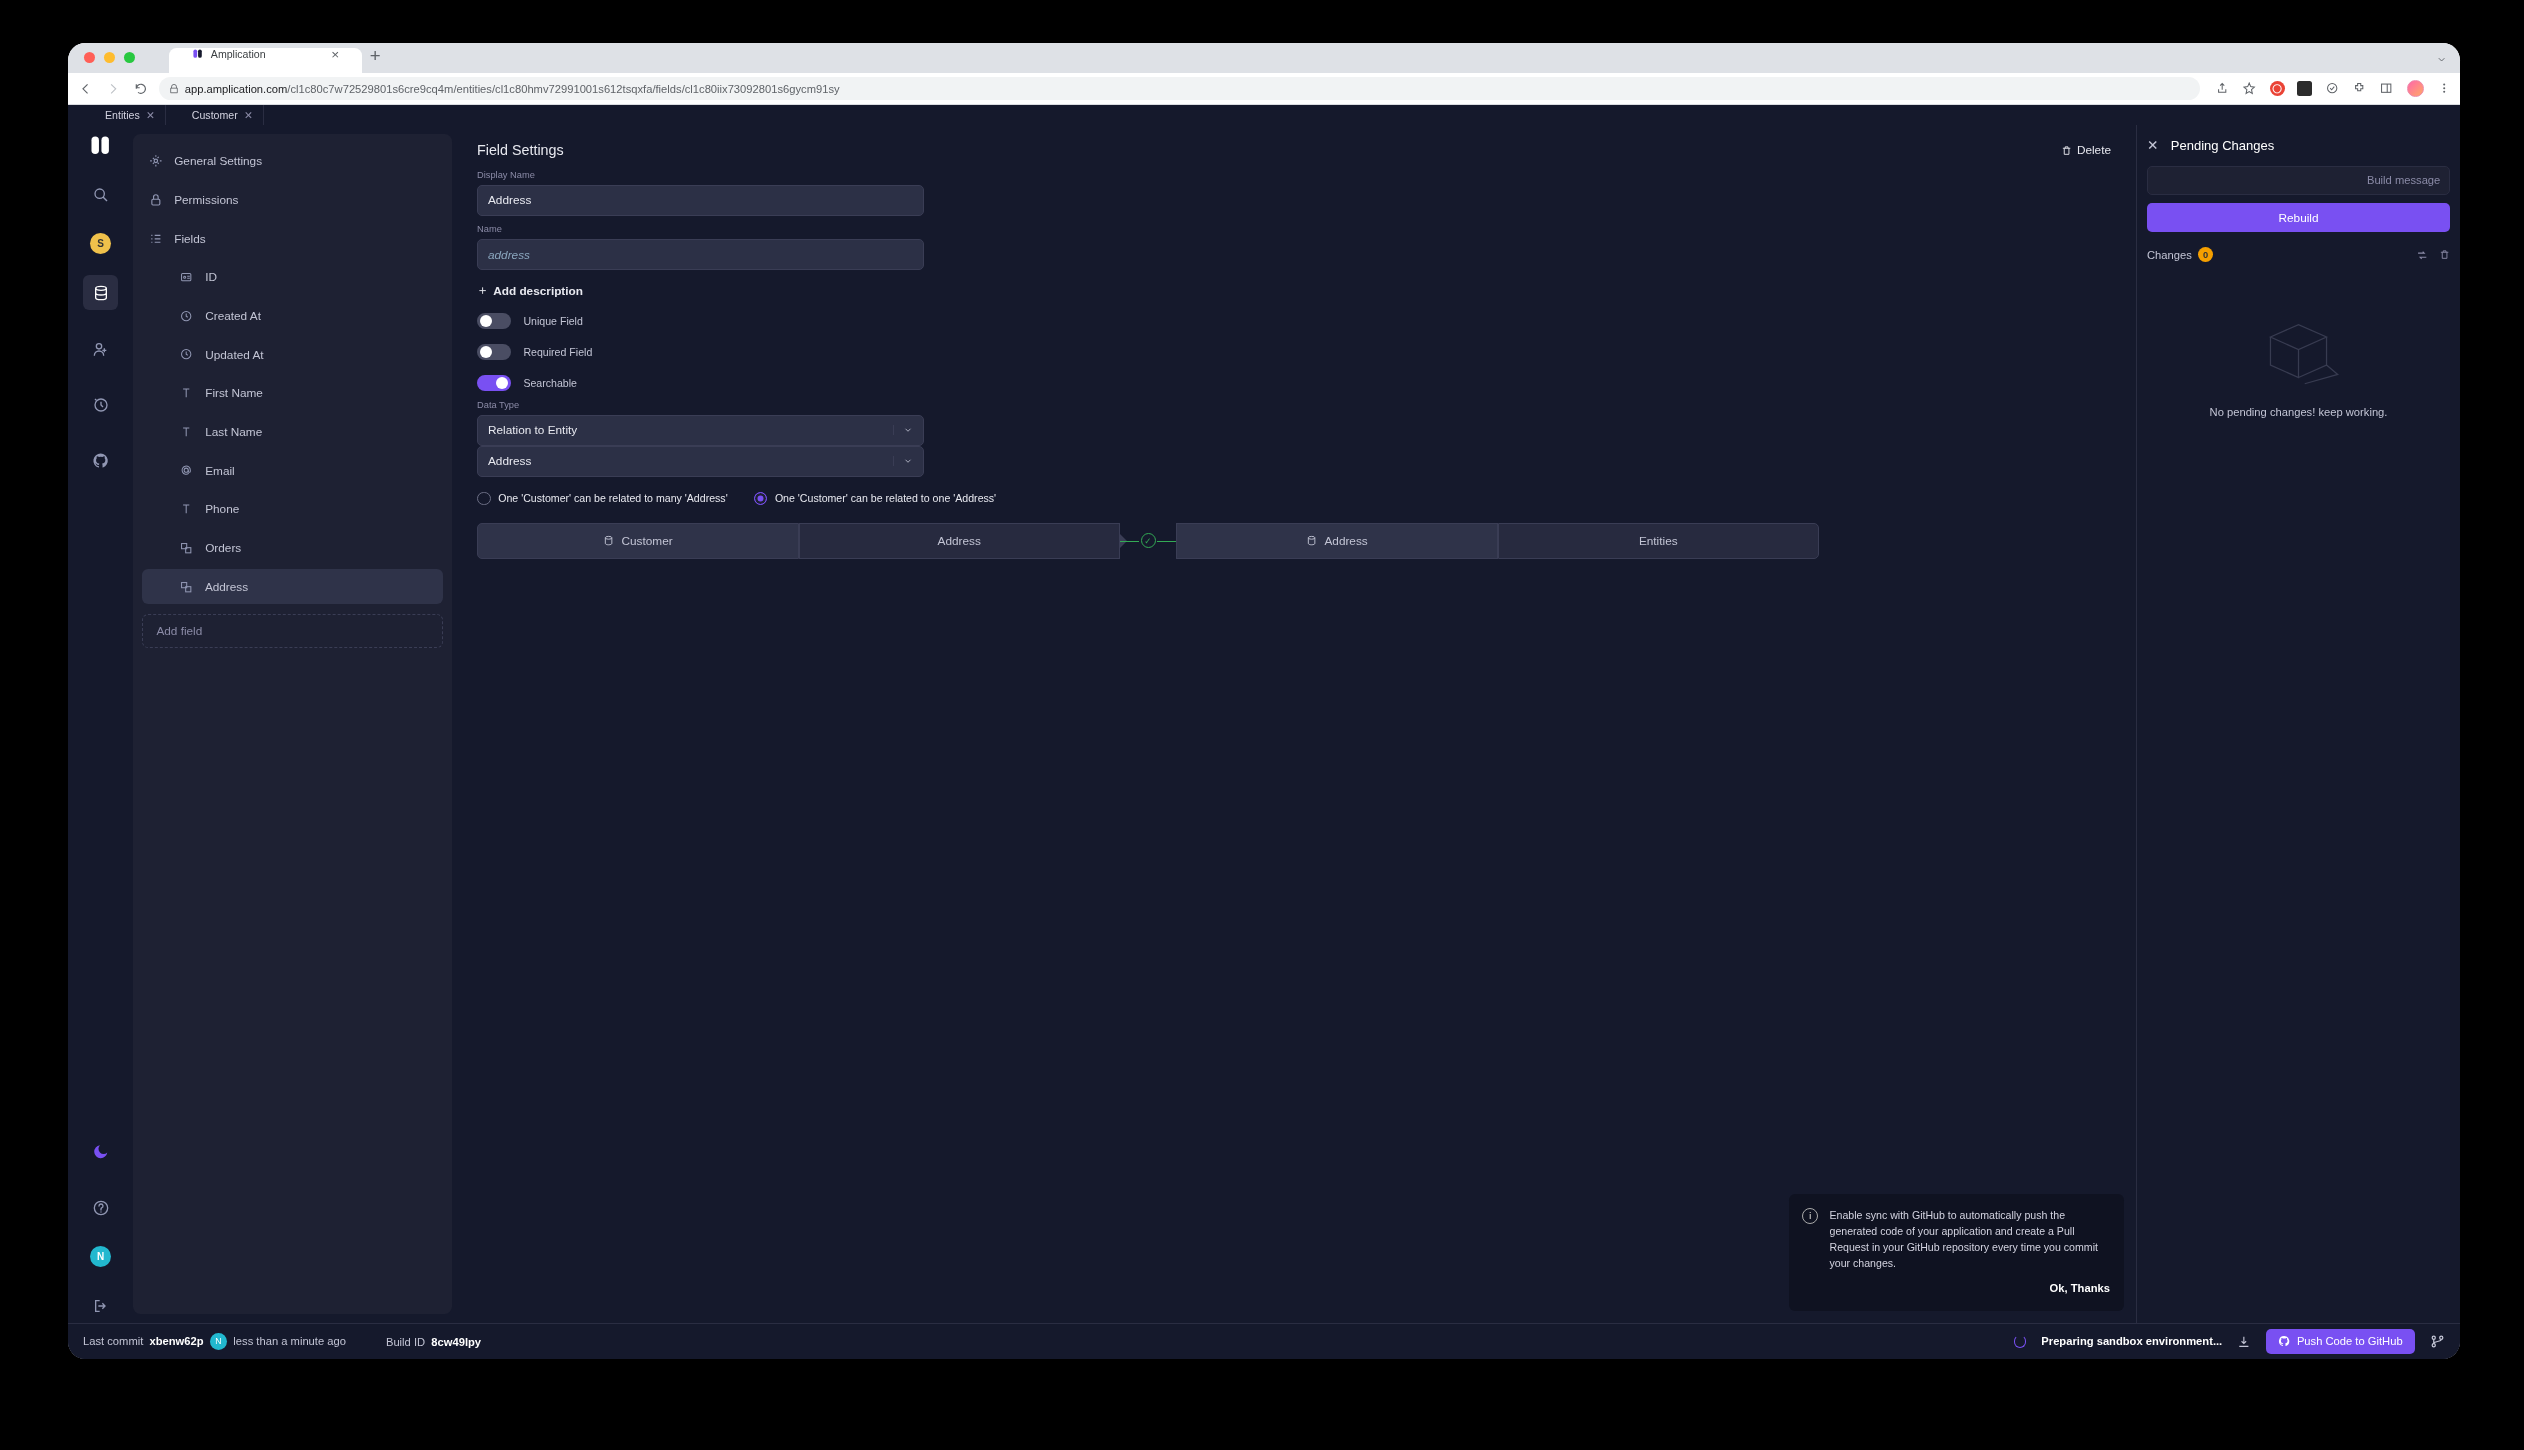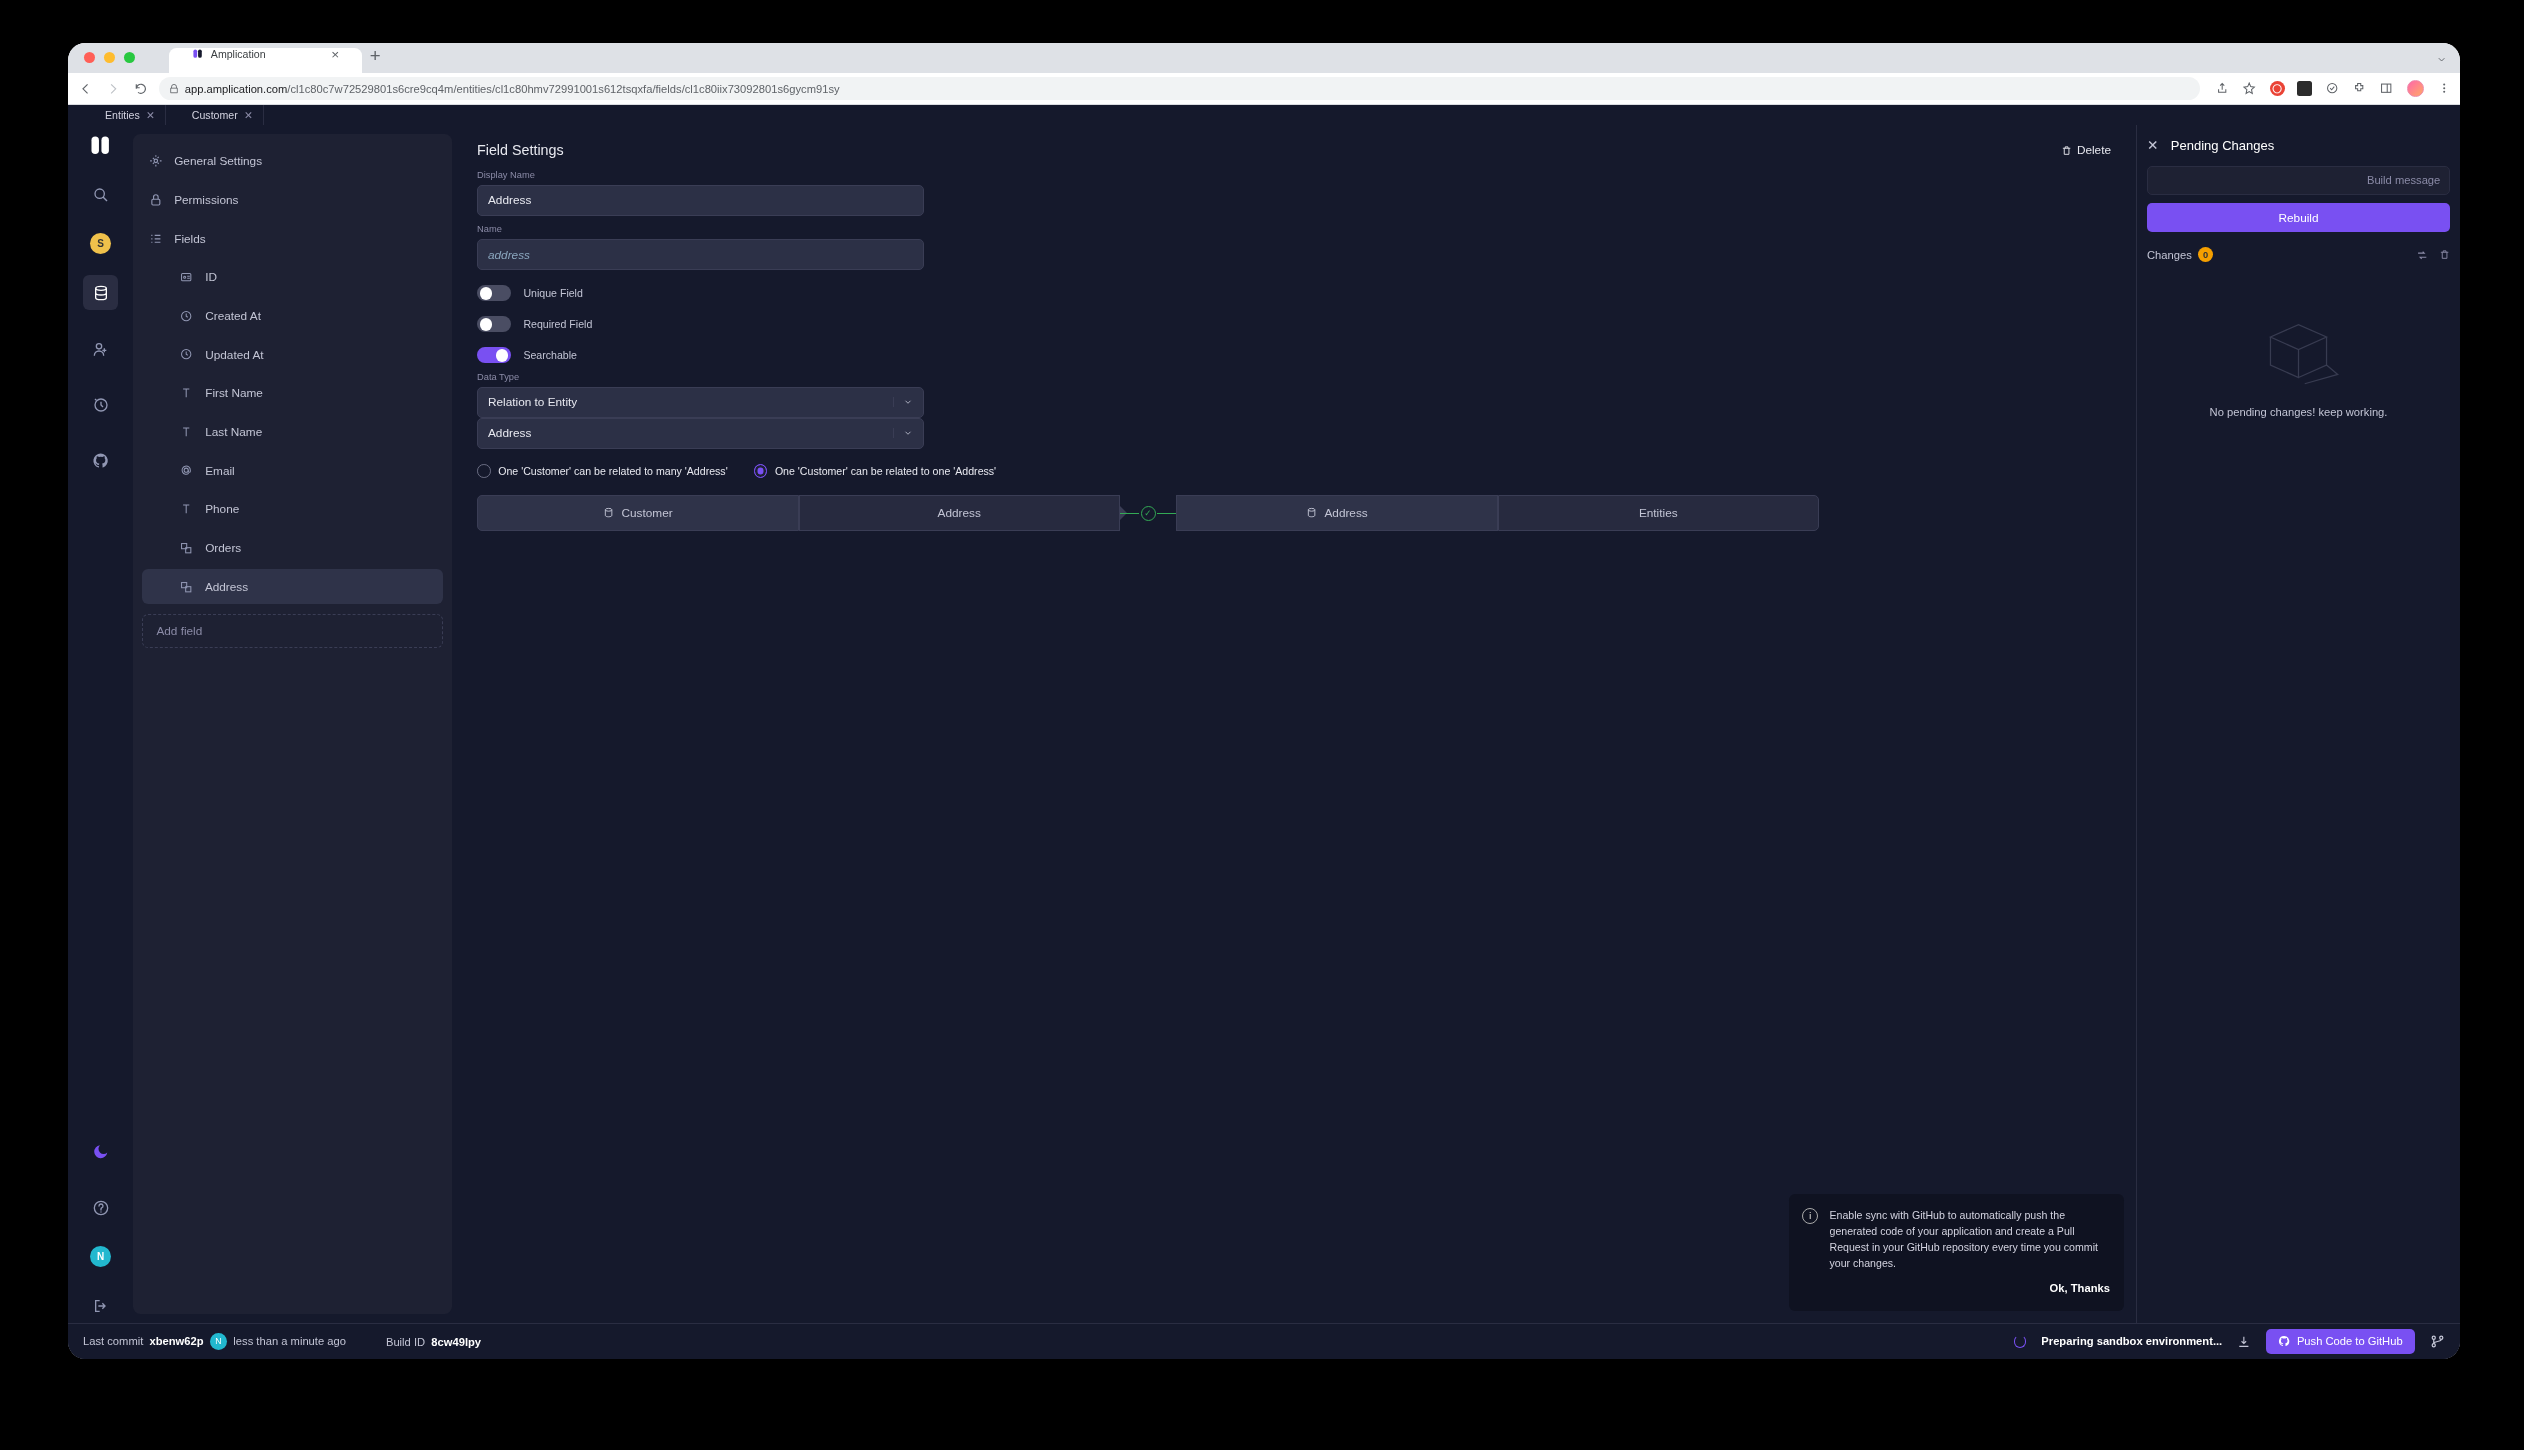--- a/index.html
+++ b/index.html
@@ -405,20 +405,26 @@
             <span>Delete</span>
           </div>
         </div>
 
         <div class="form-label">Display Name</div>
         <div class="form-input">Address</div>
 
         <div class="form-label">Name</div>
         <div class="form-input italic">address</div>
 
+        <div class="add-desc">
+          <svg width="11.2" height="11.2" viewBox="0 0 24 24">
+              <path d="M12 5v14M5 12h14" stroke="currentColor" stroke-width="2"></path>
+            </svg>
+          <span>Add description</span>
+        </div>
 
         <div class="toggle-row">
           <div class="toggle">
               <div class="knob"></div>
             </div>
           <div class="toggle-label">Unique Field</div>
         </div>
         <div class="toggle-row">
           <div class="toggle">
               <div class="knob"></div>

